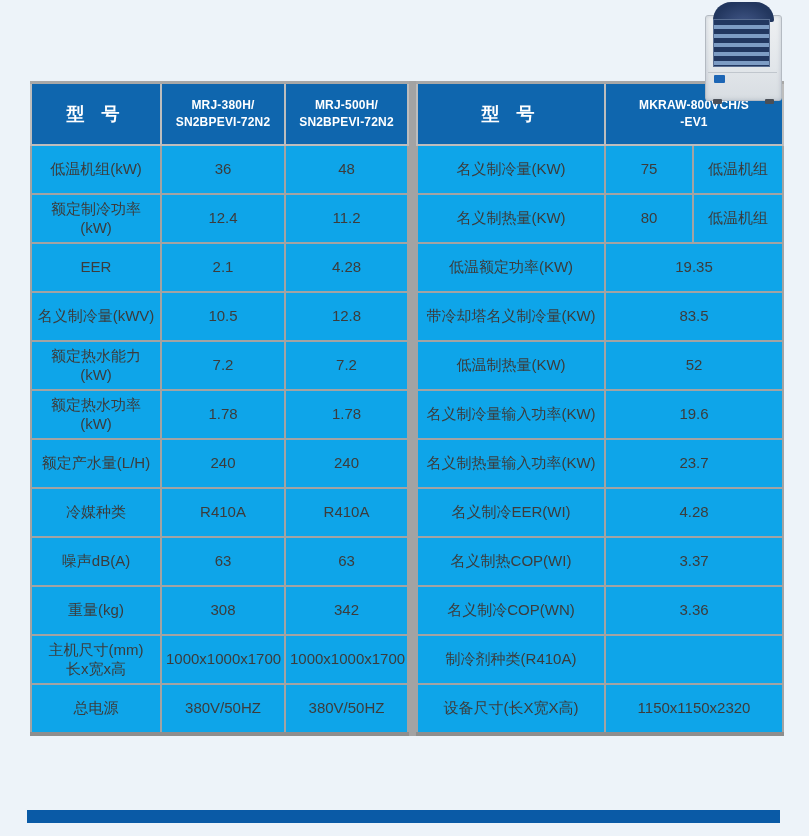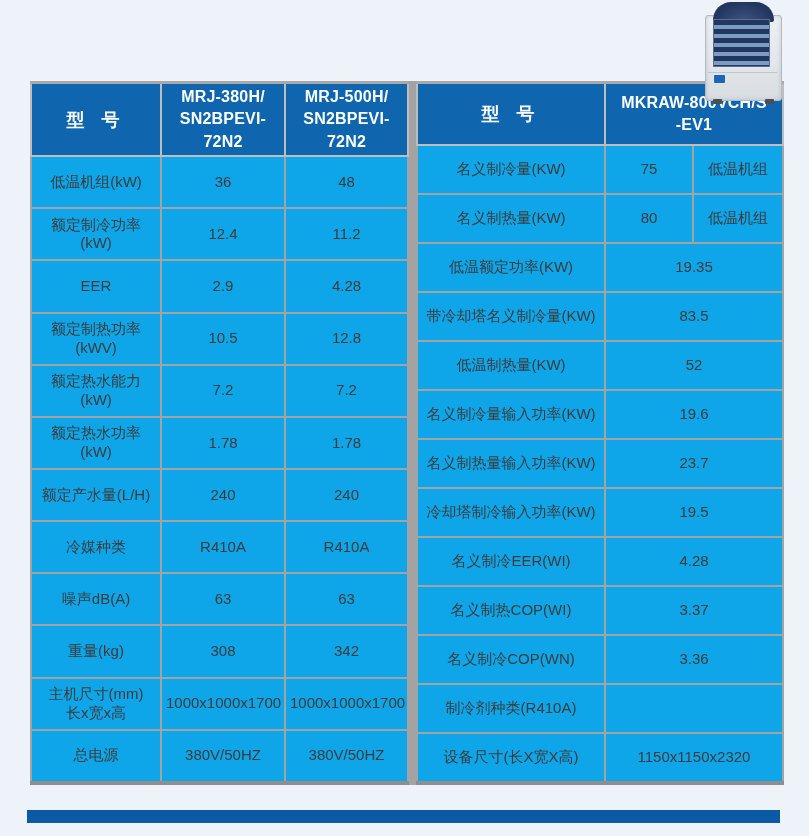--- a/index.html
+++ b/index.html
@@ -31,21 +31,21 @@
   }
   table.spec{border-top:3px solid #a8a8a8;border-bottom:4px solid #8e8e8e;}
   table.spec th{
     background:#0f66ae;
     color:#ffffff;
     height:56px;
     font-weight:bold;
     border-color:#bdbdbd;
   }
   th.hmodel{font-size:18px;letter-spacing:6px;}
-  th.hname{font-size:16px;line-height:1.4;white-space:pre-line;letter-spacing:0.2px;}
+  th.hname{font-size:12px;line-height:1.4;white-space:pre-line;letter-spacing:0.2px;}
   table.spec td{
     height:43px;
     font-size:15px;
     white-space:pre-line;
     line-height:1.25;
   }
   td.val{font-size:15px;}
   td.merged{text-align:left;padding-left:27px;}
   
   .bottom-bar{
@@ -112,25 +112,25 @@
           <td class="val">36</td>
           <td class="val">48</td>
         </tr>
         <tr>
           <td class="lbl">额定制冷功率(kW)</td>
           <td class="val">12.4</td>
           <td class="val">11.2</td>
         </tr>
         <tr>
           <td class="lbl">EER</td>
-          <td class="val">2.9</td>
+          <td class="val">2.1</td>
           <td class="val">4.28</td>
         </tr>
         <tr>
-          <td class="lbl">额定制热功率(kWV)</td>
+          <td class="lbl">名义制冷量(kWV)</td>
           <td class="val">10.5</td>
           <td class="val">12.8</td>
         </tr>
         <tr>
           <td class="lbl">额定热水能力(kW)</td>
           <td class="val">7.2</td>
           <td class="val">7.2</td>
         </tr>
         <tr>
           <td class="lbl">额定热水功率(kW)</td>
@@ -211,24 +211,20 @@
         </tr>
         <tr>
           <td class="lbl">名义制冷量输入功率(KW)</td>
           <td class="val merged" colspan="2">19.6</td>
         </tr>
         <tr>
           <td class="lbl">名义制热量输入功率(KW)</td>
           <td class="val merged" colspan="2">23.7</td>
         </tr>
         <tr>
-          <td class="lbl">冷却塔制冷输入功率(KW)</td>
-          <td class="val merged" colspan="2">19.5</td>
-        </tr>
-        <tr>
           <td class="lbl">名义制冷EER(WI)</td>
           <td class="val merged" colspan="2">4.28</td>
         </tr>
         <tr>
           <td class="lbl">名义制热COP(WI)</td>
           <td class="val merged" colspan="2">3.37</td>
         </tr>
         <tr>
           <td class="lbl">名义制冷COP(WN)</td>
           <td class="val merged" colspan="2">3.36</td>

